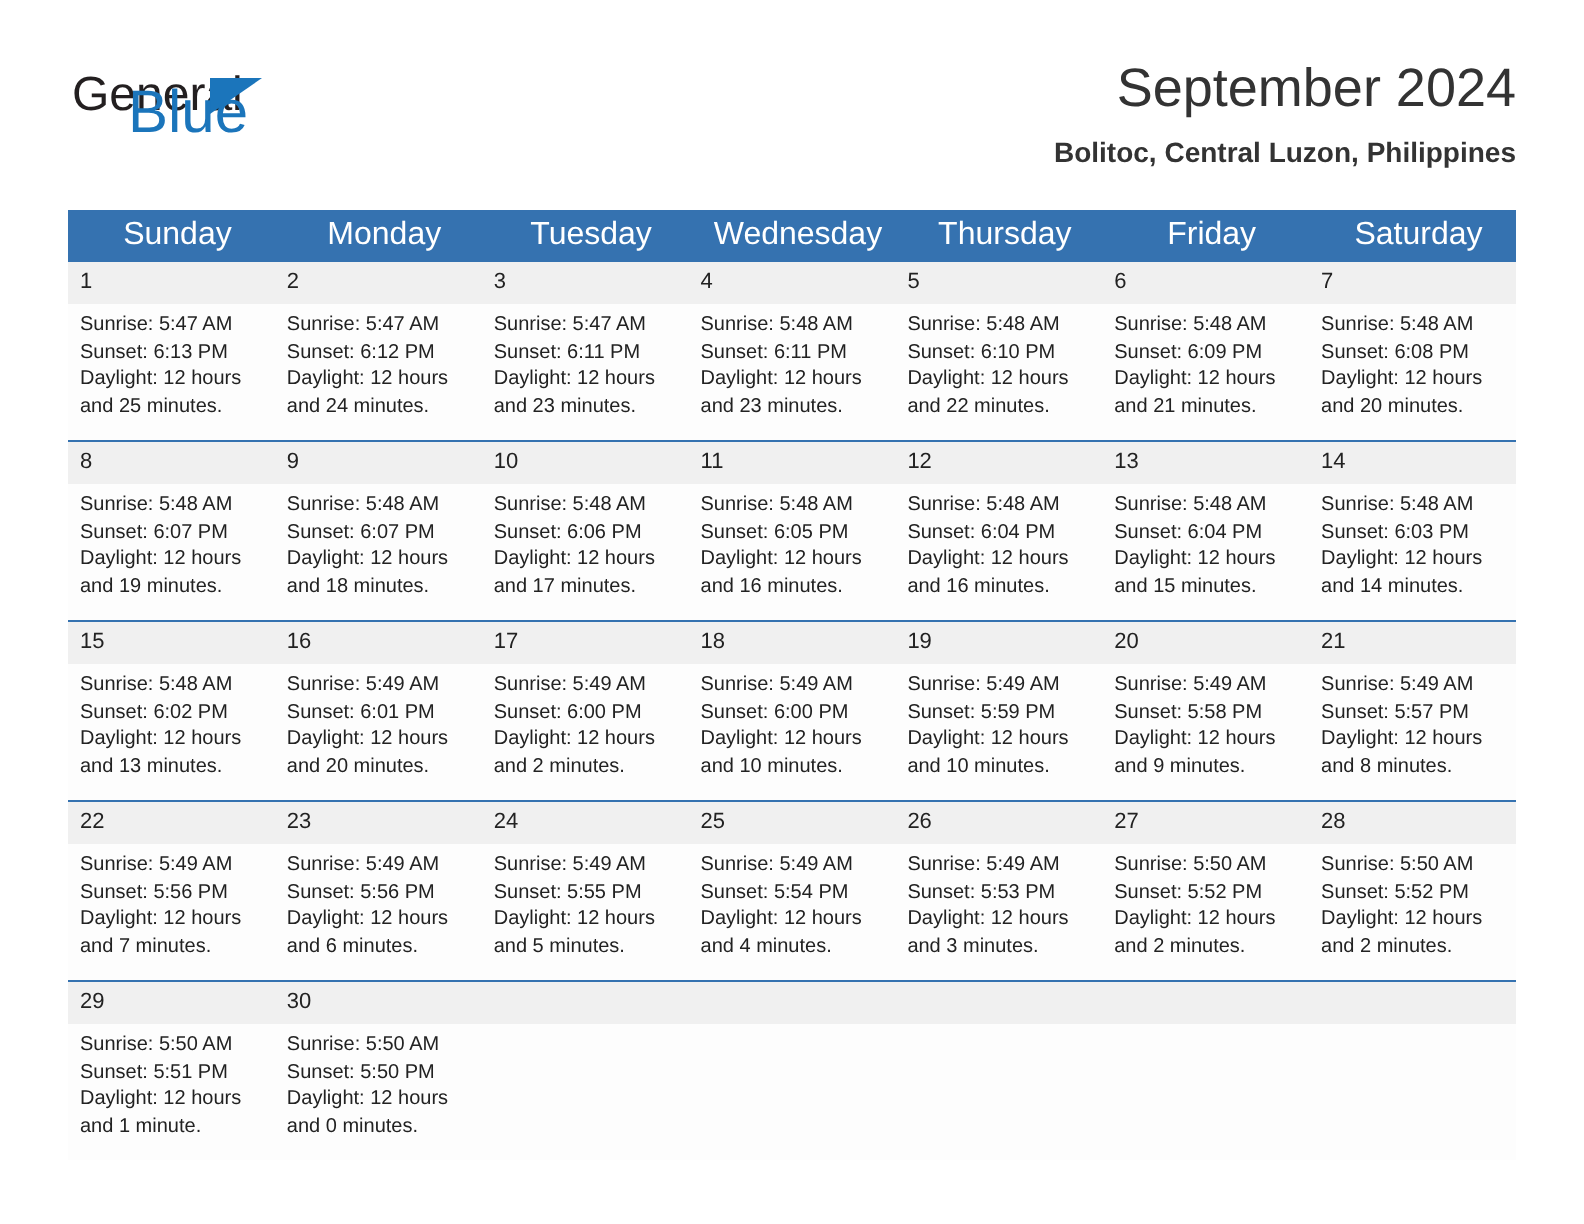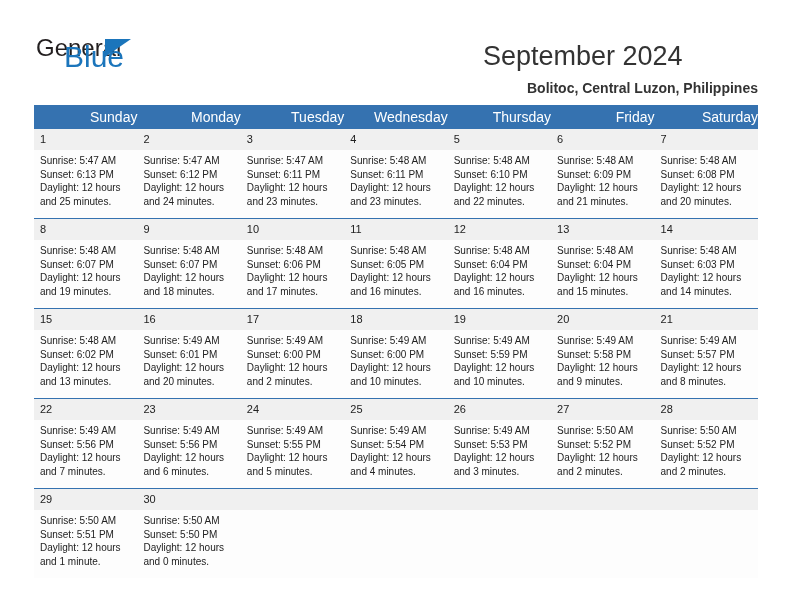--- a/index.html
+++ b/index.html
@@ -61,22 +61,22 @@
     left: 28px;
     top: 6px;
     font-size: 30px;
     color: #1b75bb;
     font-family: "Liberation Sans", sans-serif;
   }
 
   .title-block {
     position: absolute;
     right: 34px;
-    top: 40px;
-    text-align: left;
+    top: 28px;
+    text-align: right;
   }
   .cal-title {
     font-size: 27px;
     color: #333333;
     font-weight: normal;
     line-height: 32px;
     white-space: nowrap;
   }
   .cal-subtitle {
     margin-top: 8px;
@@ -93,23 +93,23 @@
     position: absolute;
     left: 34px;
     top: 105px;
     width: 724px;
     border-collapse: collapse;
     table-layout: fixed;
   }
   .calendar th {
     background: #3572b0;
     color: #ffffff;
-    font-size: 14px;
+    font-size: 16px;
     font-weight: normal;
-    text-align: right;
+    text-align: center;
     padding: 4px 0 4px 6px;
     height: 14px;
     border: none;
   }
   .calendar col {
     width: 103.43px;
   }
 
   .week-row > td {
     vertical-align: top;

